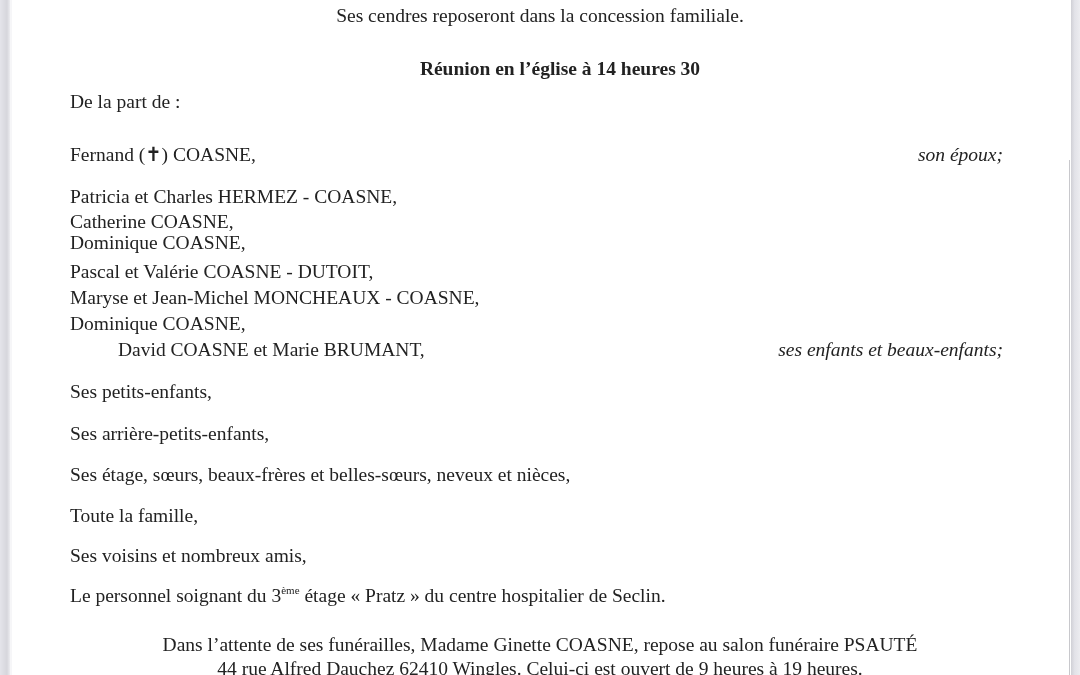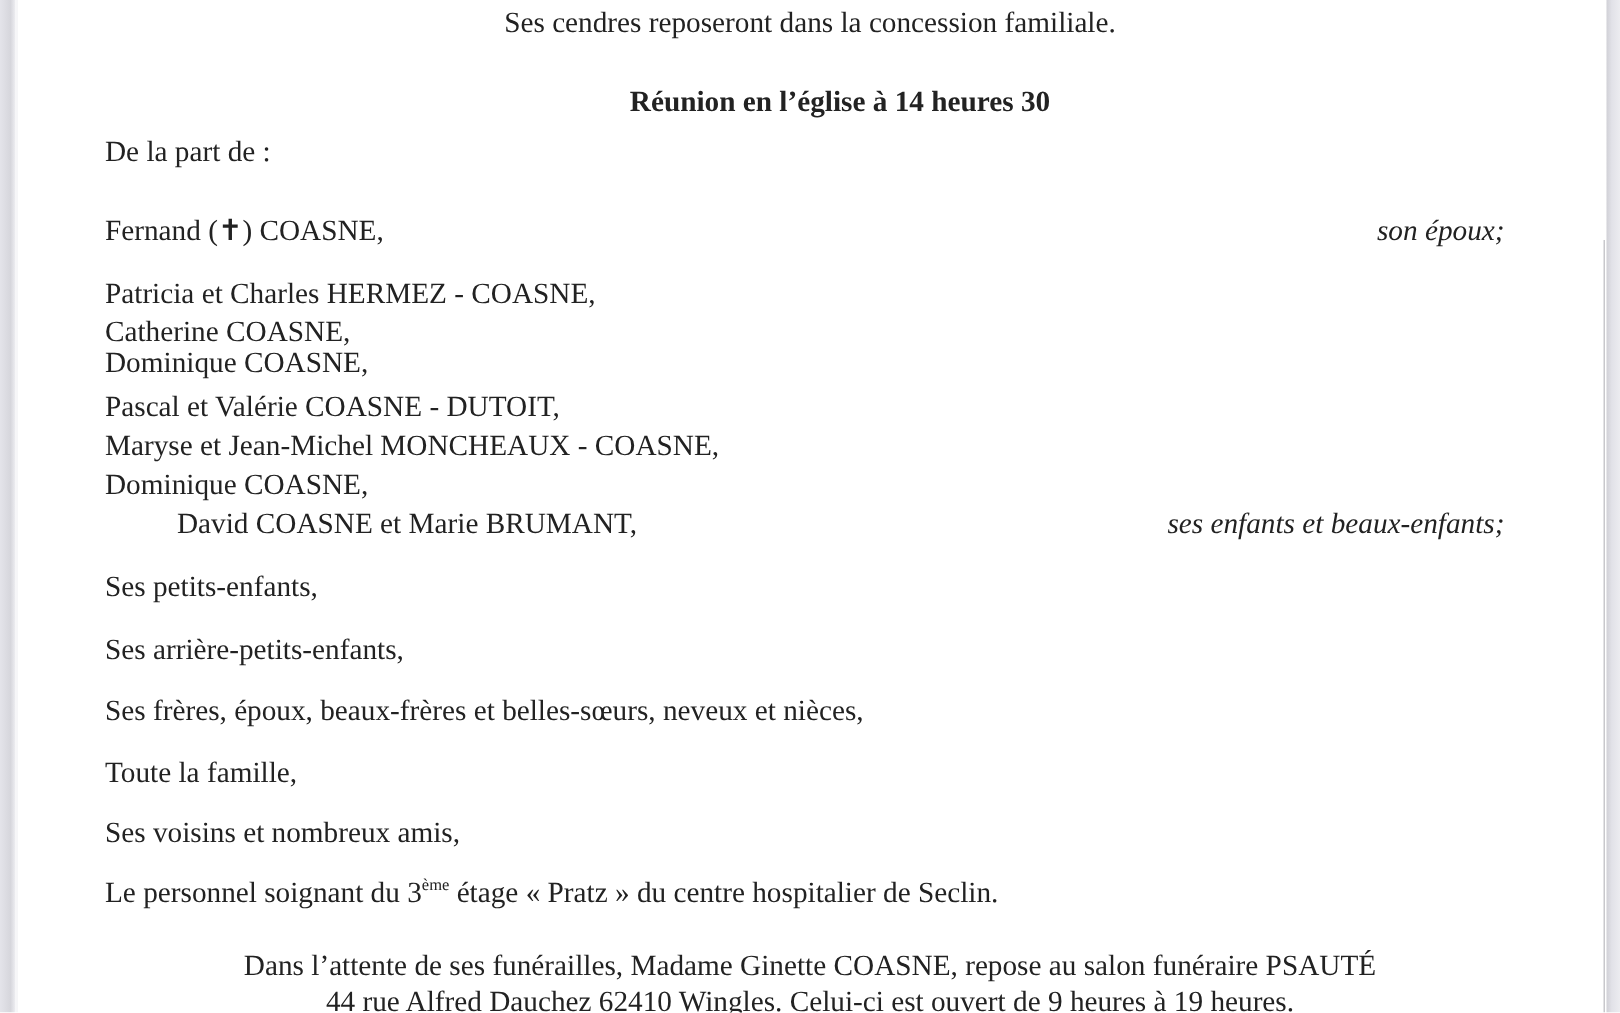--- a/index.html
+++ b/index.html
@@ -83,20 +83,20 @@
 <div class="line left70" style="top:210px;">Catherine COASNE,</div>
 <div class="line left70" style="top:231px;">Dominique COASNE,</div>
 <div class="line left70" style="top:260px;">Pascal et Valérie COASNE - DUTOIT,</div>
 <div class="line left70" style="top:286px;">Maryse et Jean-Michel MONCHEAUX - COASNE,</div>
 <div class="line left70" style="top:312px;">Dominique COASNE,</div>
 <div class="line left70" style="top:338px;margin-left:48px;">David COASNE et Marie BRUMANT,</div>
 <div class="role" style="top:338px;">ses enfants et beaux-enfants;</div>
 
 <div class="line left70" style="top:380px;">Ses petits-enfants,</div>
 <div class="line left70" style="top:422px;">Ses arrière-petits-enfants,</div>
-<div class="line left70" style="top:463px;">Ses frères, époux, beaux-frères et belles-sœurs, neveux et nièces,</div>
+<div class="line left70" style="top:463px;">Ses étage, sœurs, beaux-frères et belles-sœurs, neveux et nièces,</div>
 <div class="line left70" style="top:504px;">Toute la famille,</div>
 <div class="line left70" style="top:544px;">Ses voisins et nombreux amis,</div>
 
 <div class="line left70" style="top:584px;"><span>Le personnel soignant du 3</span><sup class="ord">ème</sup><span> étage « Pratz » du centre hospitalier de Seclin.</span></div>
 
 <div class="line center" style="top:633px;">Dans l’attente de ses funérailles, Madame Ginette COASNE, repose au salon funéraire PSAUTÉ</div>
 <div class="line center" style="top:657px;">44 rue Alfred Dauchez 62410 Wingles. Celui-ci est ouvert de 9 heures à 19 heures.</div>
 
 </body></html>

